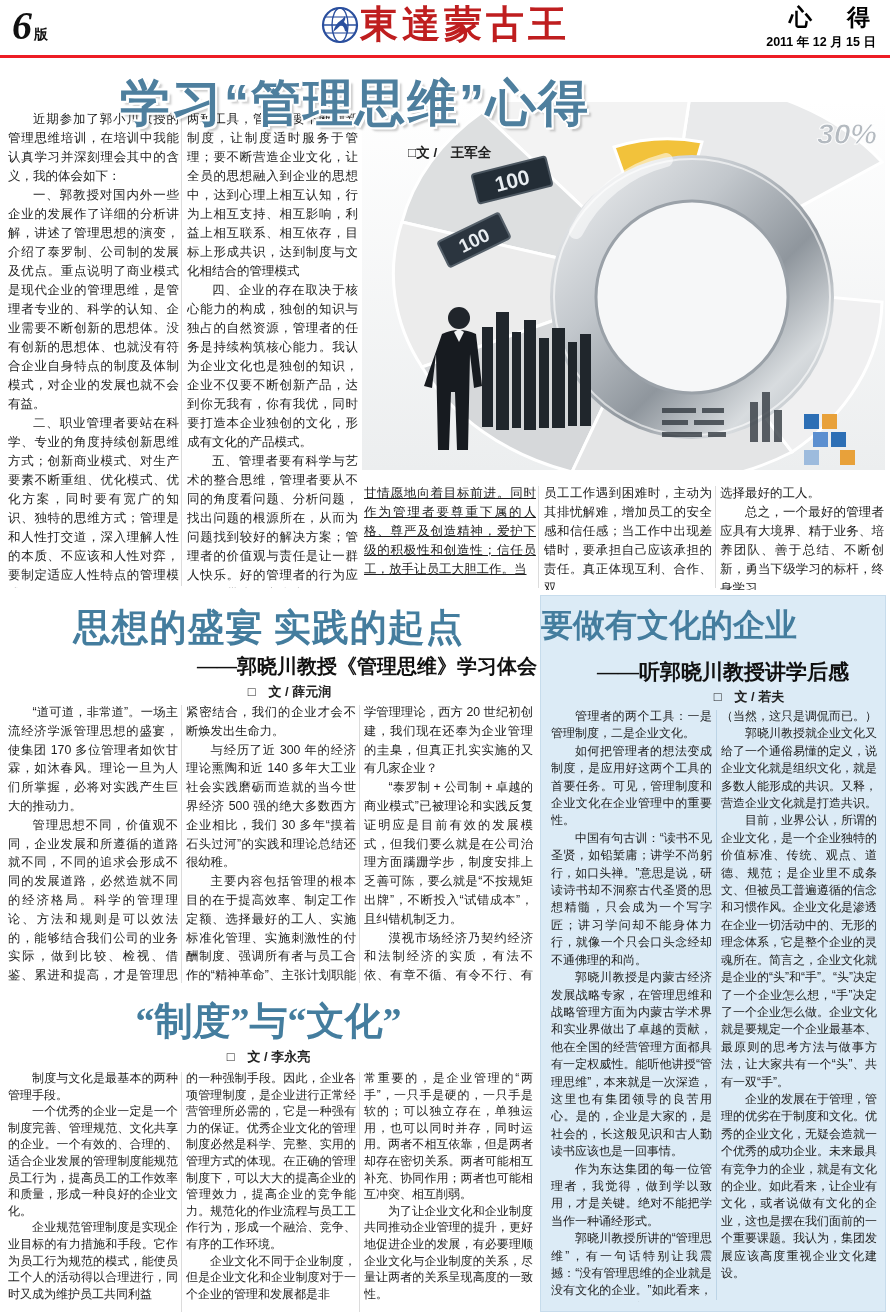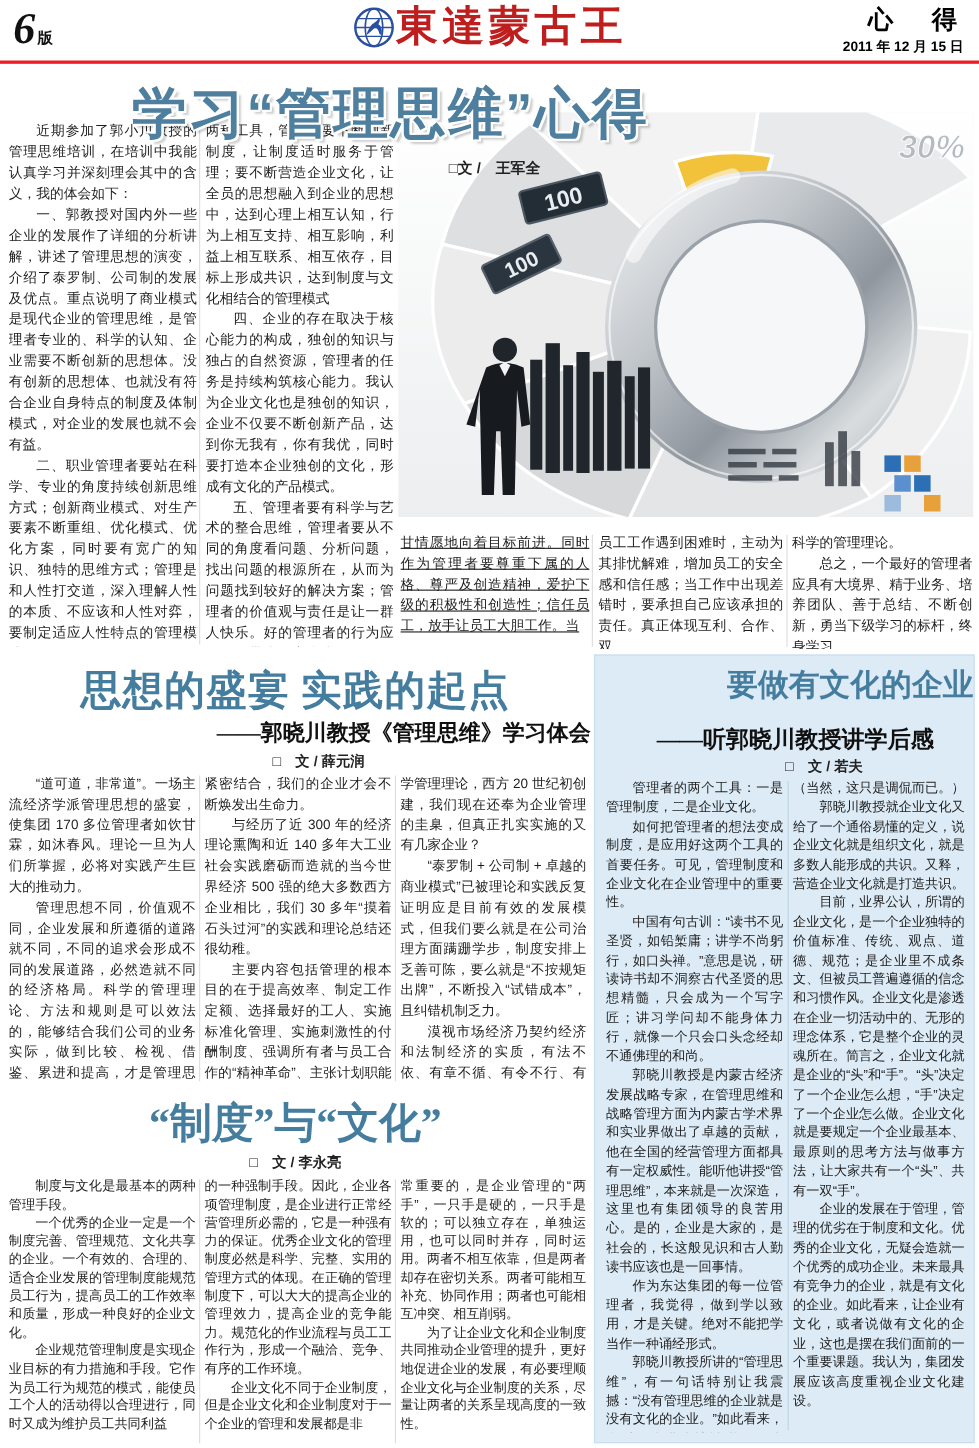--- a/index.html
+++ b/index.html
@@ -39,22 +39,22 @@
     font-family:"Liberation Serif","DejaVu Serif",serif;font-size:37px;font-weight:900;color:#447d9e;letter-spacing:1px;}
   .a2-subtitle{position:absolute;left:0;top:56px;width:537px;text-align:right;
     font-family:"Liberation Serif","DejaVu Serif",serif;font-size:20px;font-weight:900;color:#101010;}
   .a2-byline{position:absolute;left:0;top:86px;width:537px;text-align:center;font-size:13px;font-weight:700;color:#222;padding-left:21px;}
   .a2 .col{top:106px;height:282px;font-size:12.3px;line-height:18.8px;}
   .a2-col1{left:8px;width:170px;}
   .a2-col2{left:186px;width:170px;}
   .a2-col3{left:364px;width:169px;}
   
   .a3{position:absolute;left:540px;top:595px;width:346px;height:717px;background:#dcebf6;border:1px solid #c7dcec;box-sizing:border-box;}
-  .a3-title{position:absolute;left:0;top:8px;width:344px;text-align:right;
-    font-family:Liberation Serif, serif;font-size:28px;font-weight:900;color:#447d9e;}
+  .a3-title{position:absolute;left:0;top:8px;width:344px;text-align:left;
+    font-family:Liberation Serif, serif;font-size:32px;font-weight:900;color:#447d9e;}
   .a3-subtitle{position:absolute;left:0;top:62px;width:308px;text-align:right;
     font-family:"Liberation Serif","DejaVu Serif",serif;font-size:21px;font-weight:900;color:#101010;}
   .a3-byline{position:absolute;left:0;top:92px;width:344px;text-align:center;font-size:13px;font-weight:700;color:#222;padding-left:36px;}
   .a3 .col{top:112px;height:594px;font-size:12px;line-height:17.4px;}
   .a3-col1{left:10px;width:161px;}
   .a3-col2{left:180px;width:156px;}
   
   .a4{position:absolute;left:0;top:990px;width:537px;height:326px;}
   .a4-title{position:absolute;left:0;top:6px;width:537px;text-align:center;
     font-family:"Liberation Serif","DejaVu Serif",serif;font-size:38px;font-weight:900;color:#447d9e;}
@@ -202,21 +202,21 @@
     </div>
     <div class="col a1-col3">
       <p class="cont">甘情愿地向着目标前进。同时作为管理者要尊重下属的人格、尊严及创造精神，爱护下级的积极性和创造性；信任员工，放手让员工大胆工作。当</p>
     </div>
     <div class="vrule" style="left:538px;top:424px;height:102px;"></div>
     <div class="col a1-col4">
       <p class="cont">员工工作遇到困难时，主动为其排忧解难，增加员工的安全感和信任感；当工作中出现差错时，要承担自己应该承担的责任。真正体现互利、合作、双</p>
     </div>
     <div class="vrule" style="left:715px;top:424px;height:102px;"></div>
     <div class="col a1-col5">
-      <p class="cont">科学的管理理论。</p>
+      <p class="cont">选择最好的工人。</p>
       <p>总之，一个最好的管理者应具有大境界、精于业务、培养团队、善于总结、不断创新，勇当下级学习的标杆，终身学习。</p>
     </div>
   </div>
 
   <div class="a2">
     <div class="a2-title">思想的盛宴 实践的起点</div>
     <div class="a2-subtitle">——郭晓川教授《管理思维》学习体会</div>
     <div class="a2-byline">□　文 / 薛元润</div>
     <div class="col a2-col1">
       <p>“道可道，非常道”。一场主流经济学派管理思想的盛宴，使集团 170 多位管理者如饮甘霖，如沐春风。理论一旦为人们所掌握，必将对实践产生巨大的推动力。</p>

